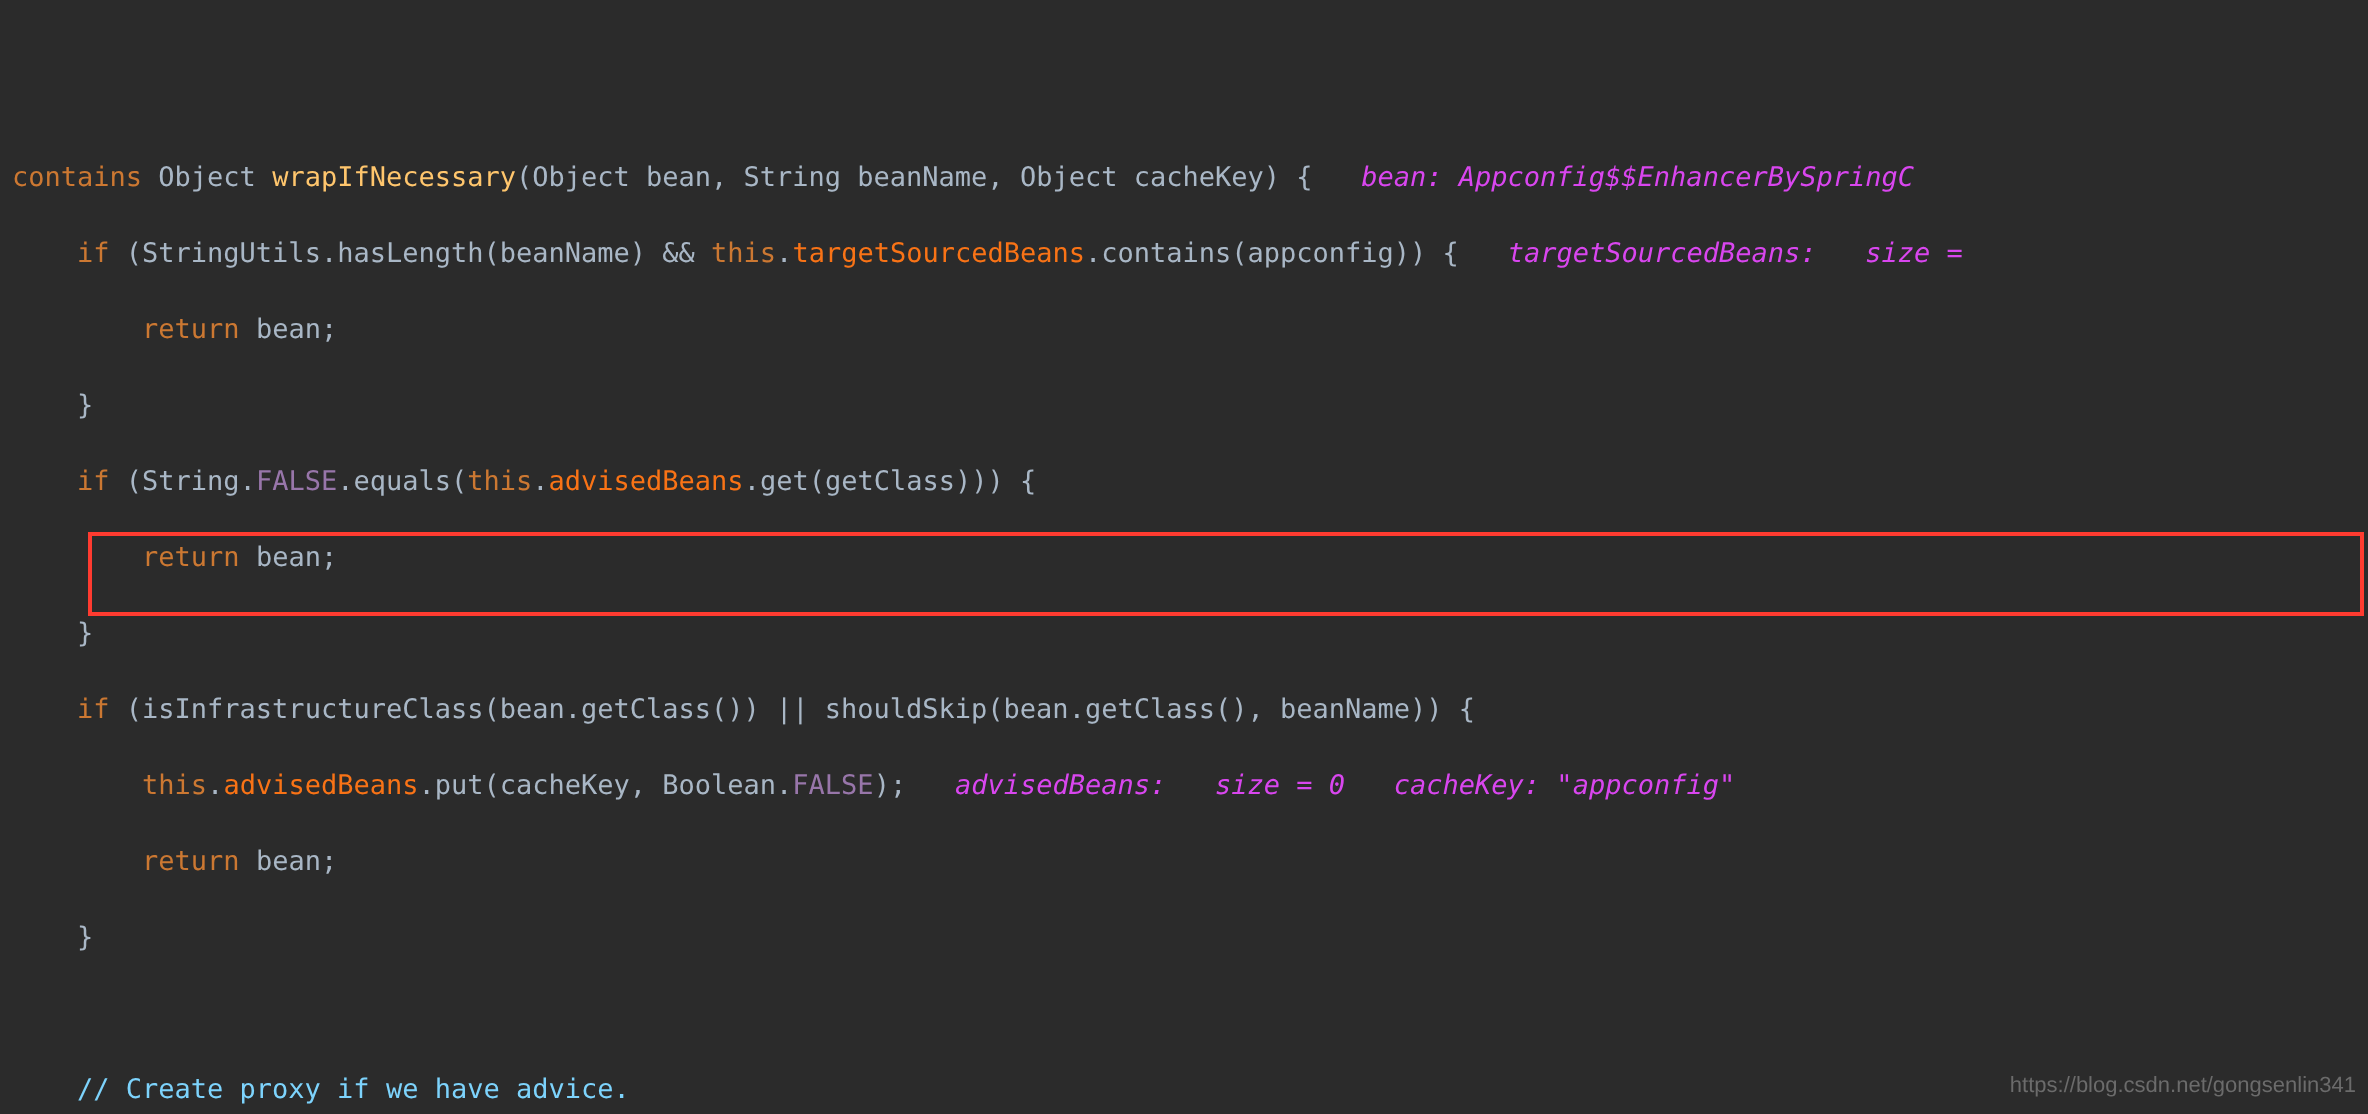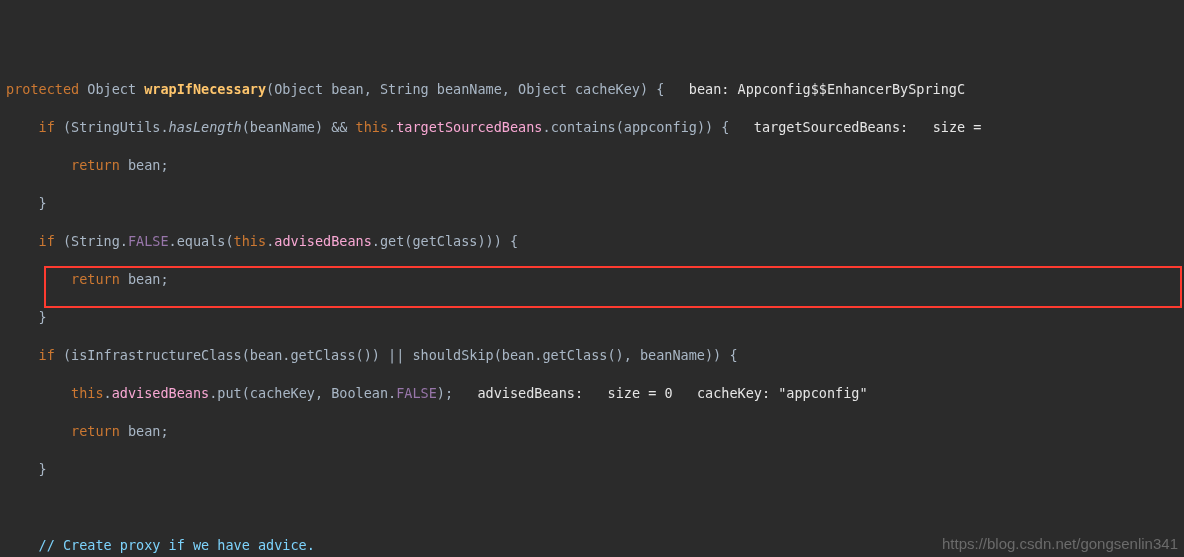--- a/index.html
+++ b/index.html
@@ -10,51 +10,51 @@
   line-height: 19px;
   color: #a9b7c6;
   width: 1184px;
   height: 557px;
   overflow: hidden;
   padding: 4px 0 0 0;
   white-space: pre;
 }
 .line { padding-left: 6px; }
 .kw { color: #cc7832; }
-.method-decl { color: #ffc66d; font-weight: bold; }
-.hint { color: #e5e5e5; }
-.field { color: #f9a8d4; }
-.static-call { font-style: italic; color: #a9b7c6; }
+.method-decl { color: #ffc66d; font-weight: normal; }
+.hint { color: #d946ef; font-style: italic; }
+.field { color: #f97316; }
+.static-call { color: #a9b7c6; }
 .const { color: #9876aa; }
 .comment { color: #7dd3fc; }
 .box {
   border: 2px solid #ff3b30;
   position: absolute;
   left: 44px;
   top: 266px;
   width: 1138px;
   height: 42px;
   pointer-events: none;
 }
 .watermark {
   position: absolute;
   right: 6px;
   bottom: 4px;
-  font-size: 15px;
+  font-size: 11px;
   color: #6b6b6b;
   font-family: sans-serif;
   font-style: normal;
 }
 </style>
 </head>
 <body>
 
 
 
-<div class="line"><span class="kw">protected</span><span> Object </span><span class="method-decl">wrapIfNecessary</span><span>(Object bean, String beanName, Object cacheKey) {</span><span class="hint">   bean: Appconfig$$EnhancerBySpringC</span></div>
+<div class="line"><span class="kw">contains</span><span> Object </span><span class="method-decl">wrapIfNecessary</span><span>(Object bean, String beanName, Object cacheKey) {</span><span class="hint">   bean: Appconfig$$EnhancerBySpringC</span></div>
 <div class="line">    <span class="kw">if</span><span> (StringUtils.</span><span class="static-call">hasLength</span><span>(beanName) &amp;&amp; </span><span class="kw">this</span><span>.</span><span class="field">targetSourcedBeans</span><span>.contains(appconfig)) {</span><span class="hint">   targetSourcedBeans:   size =</span></div>
 <div class="line">        <span class="kw">return</span><span> bean;</span></div>
 <div class="line">    <span>}</span></div>
 <div class="line">    <span class="kw">if</span><span> (String.</span><span class="const">FALSE</span><span>.equals(</span><span class="kw">this</span><span>.</span><span class="field">advisedBeans</span><span>.get(getClass))) {</span></div>
 <div class="line">        <span class="kw">return</span><span> bean;</span></div>
 <div class="line">    <span>}</span></div>
 <div class="line">    <span class="kw">if</span><span> (isInfrastructureClass(bean.getClass()) || shouldSkip(bean.getClass(), beanName)) {</span></div>
 <div class="line">        <span class="kw">this</span><span>.</span><span class="field">advisedBeans</span><span>.put(cacheKey, Boolean.</span><span class="const">FALSE</span><span>);</span><span class="hint">   advisedBeans:   size = 0   cacheKey: "appconfig"</span></div>
 <div class="line">        <span class="kw">return</span><span> bean;</span></div>
 <div class="line">    <span>}</span></div>

